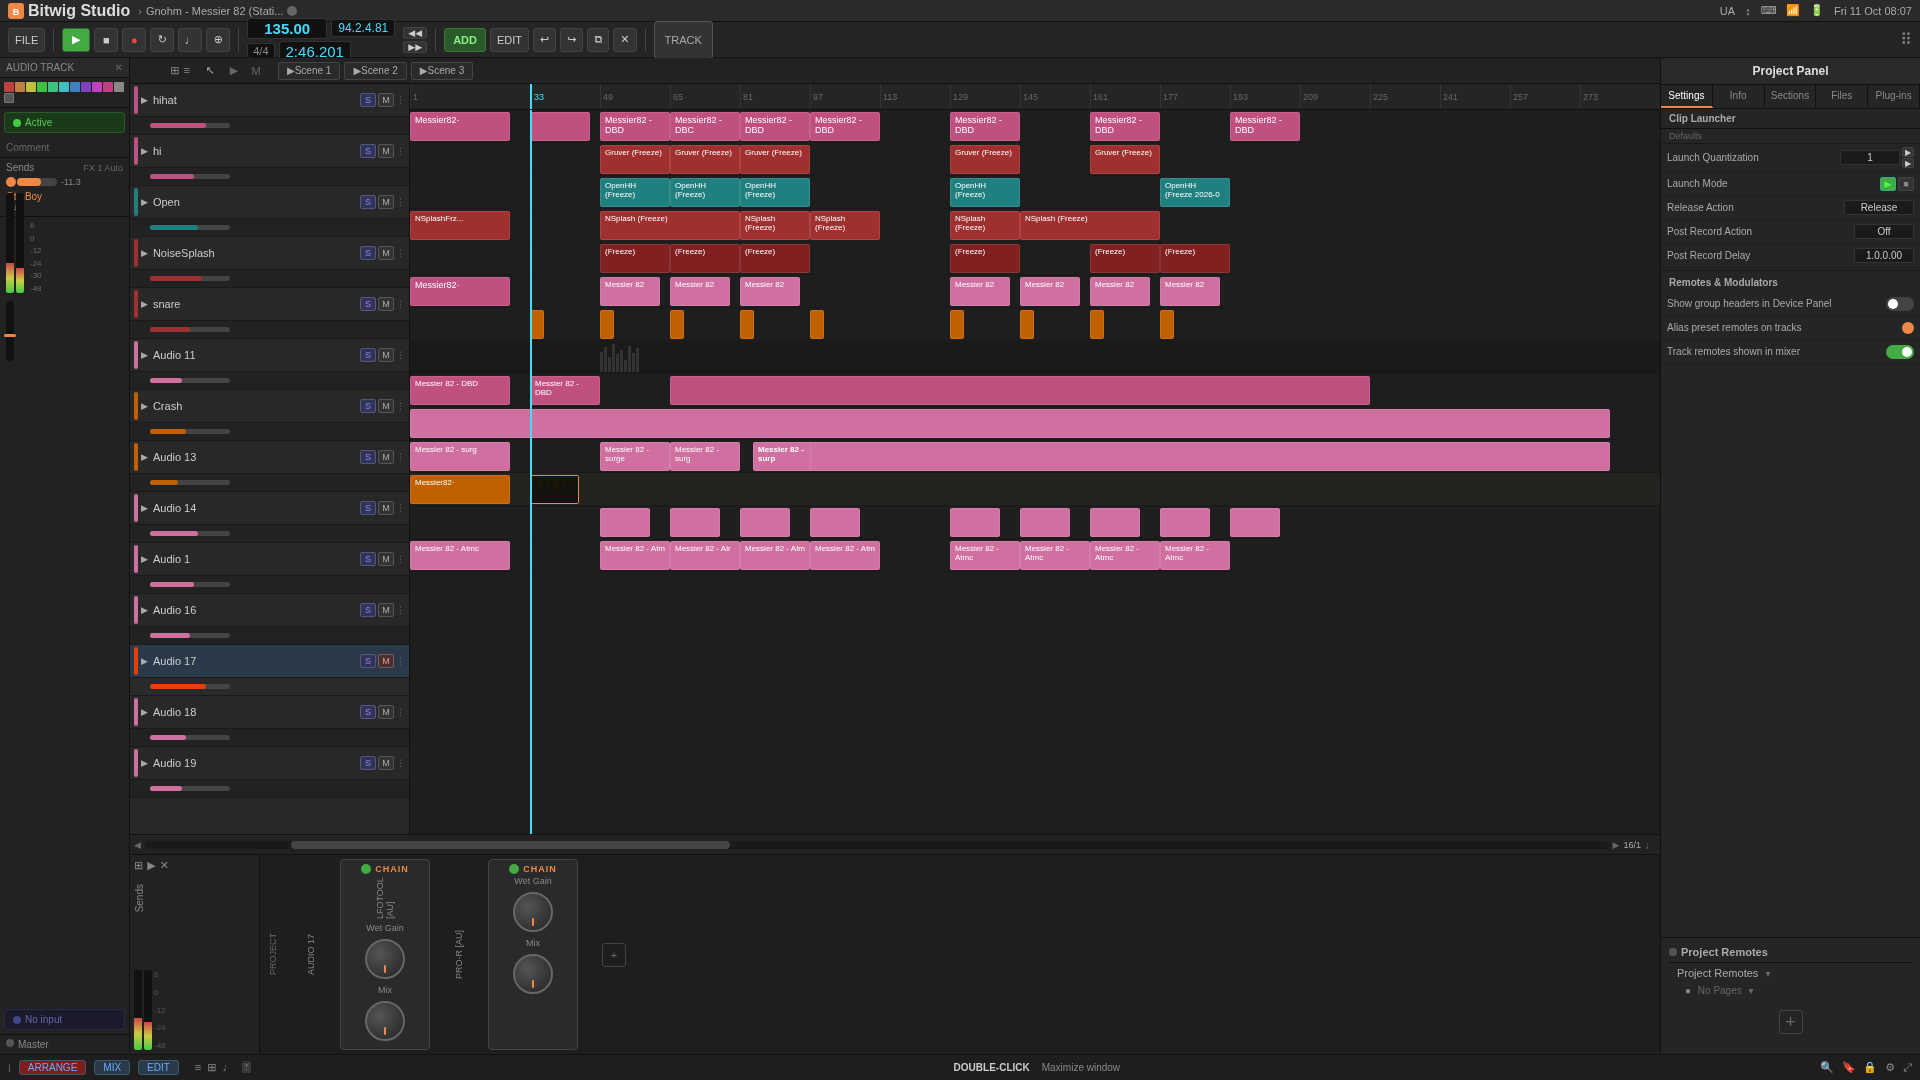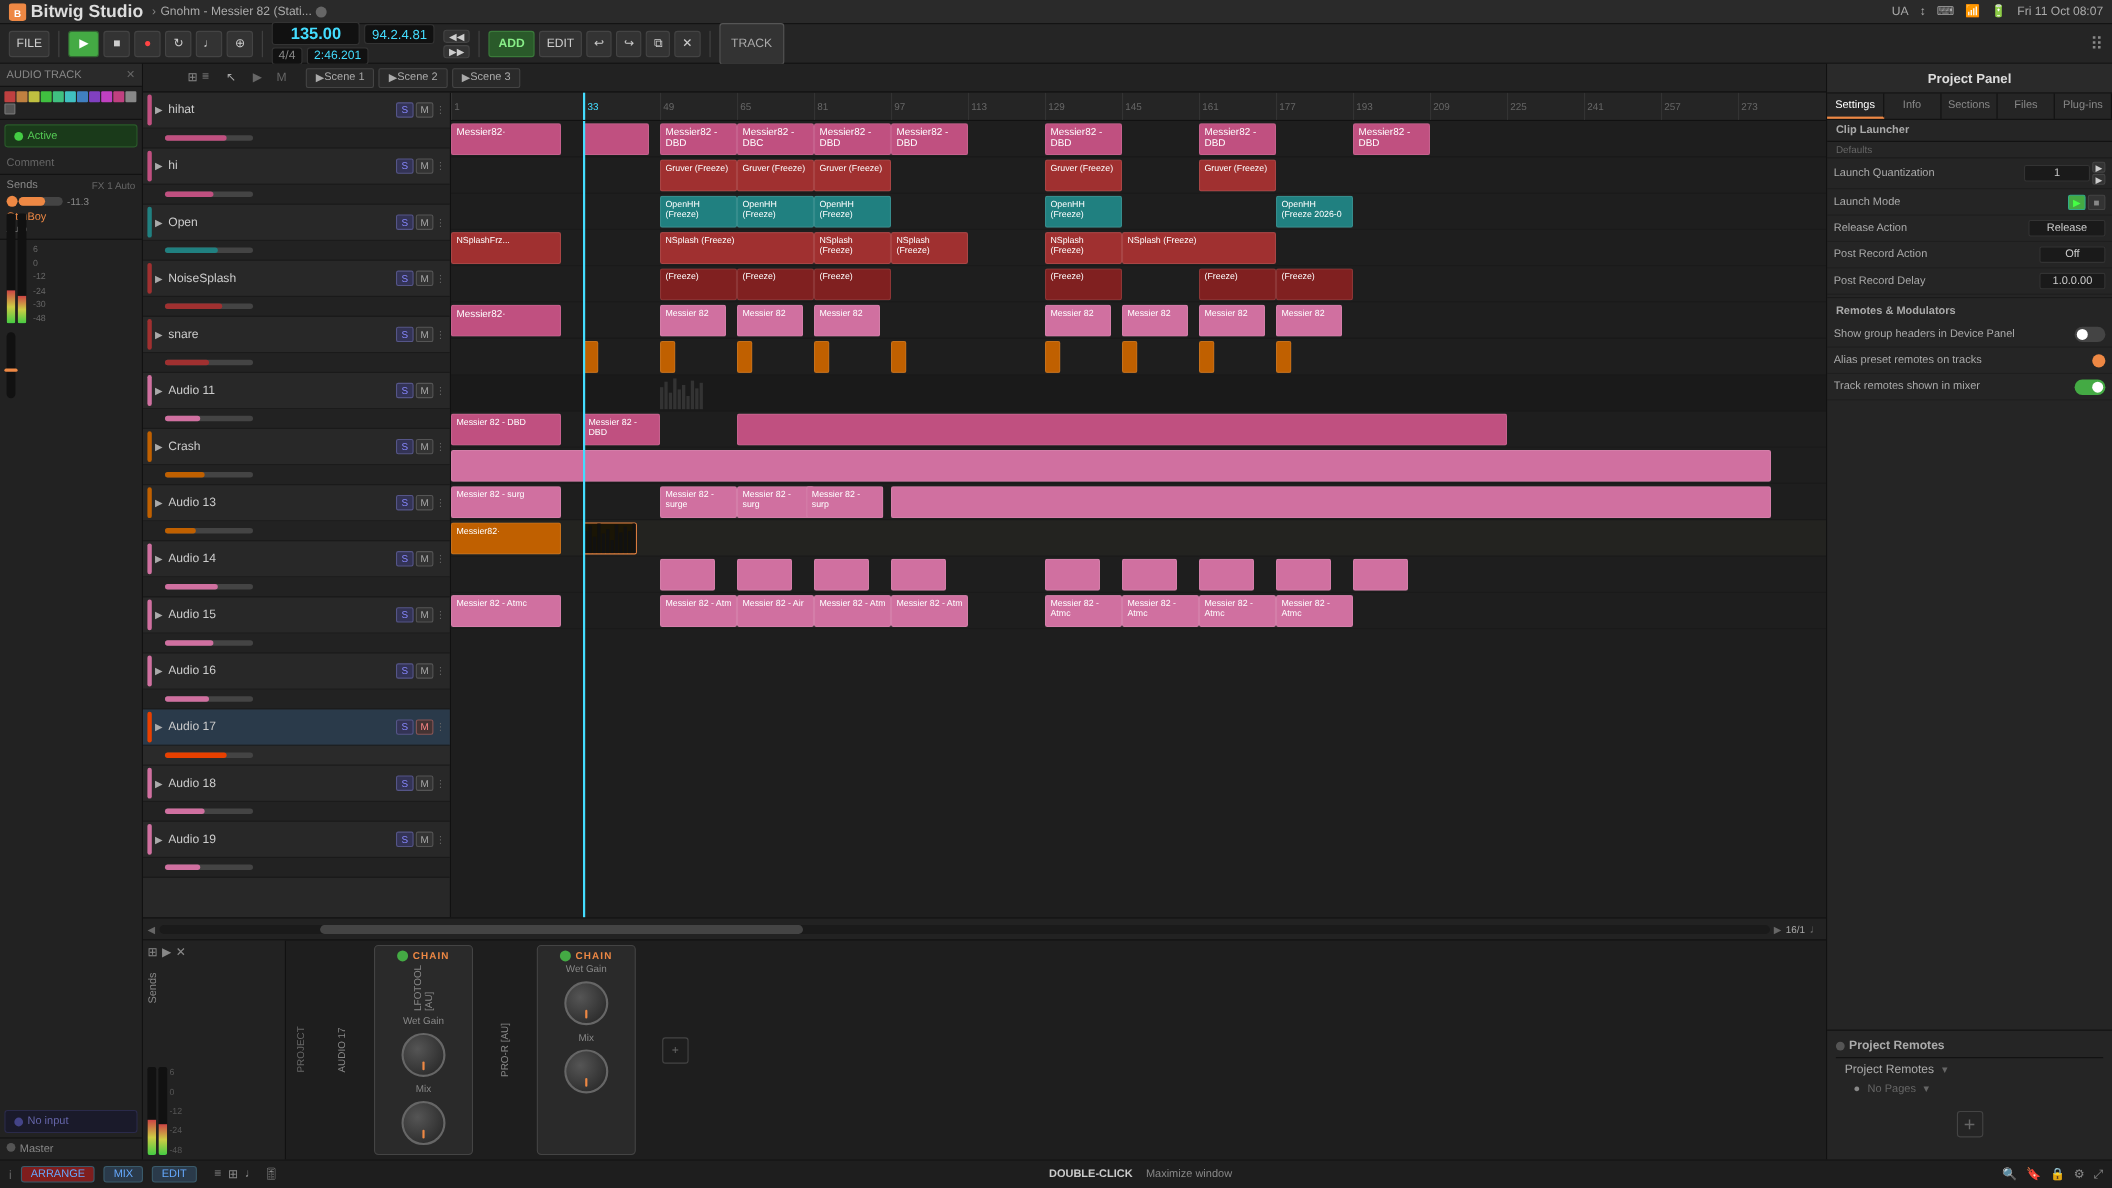--- a/index.html
+++ b/index.html
@@ -133,21 +133,21 @@
   <button class="btn" style="width:24px;justify-content:center;">♩</button>
   <button class="btn" style="width:24px;justify-content:center;">⊕</button>
   <div class="sep"></div>
   <div style="display:flex;flex-direction:column;gap:2px;">
     <div style="display:flex;align-items:center;gap:4px;">
       <span style="background:#111;border:1px solid #333;color:#4df;font-size:15px;font-weight:bold;padding:1px 8px;border-radius:3px;min-width:80px;text-align:center;">135.00</span>
       <span style="background:#111;border:1px solid #333;color:#4df;font-size:12px;padding:1px 6px;border-radius:3px;">94.2.4.81</span>
     </div>
     <div style="display:flex;align-items:center;gap:4px;">
       <span style="background:#111;border:1px solid #333;color:#888;font-size:11px;padding:1px 5px;border-radius:3px;">4/4</span>
-      <span style="background:#111;border:1px solid #333;color:#4df;font-size:11px;padding:1px 6px;border-radius:3px;">2:46.201</span>
+      <span style="background:#111;border:1px solid #333;color:#4df;font-size:15px;padding:1px 6px;border-radius:3px;">2:46.201</span>
     </div>
   </div>
   <div style="display:flex;flex-direction:column;gap:2px;margin-left:4px;">
     <button class="btn" style="height:12px;padding:0 4px;font-size:9px;">◀◀</button>
     <button class="btn" style="height:12px;padding:0 4px;font-size:9px;">▶▶</button>
   </div>
   <div class="sep"></div>
   <button class="add-btn">ADD</button>
   <button class="btn">EDIT</button>
   <button class="btn">↩</button>
@@ -408,21 +408,21 @@
         </div>
         <div style="height:18px;background:#222;padding-left:20px;display:flex;align-items:center;border-bottom:1px solid #1a1a1a;">
           <div style="width:80px;height:5px;background:#444;border-radius:3px;">
               <div style="width:60%;height:100%;background:#d070a0;border-radius:3px;"></div>
             </div>
         </div>
 
         <div class="track-row">
           <div class="track-color" style="background:#d070a0;"></div>
           <span style="font-size:9px;color:#aaa;margin-right:2px;">▶</span>
-          <span class="track-name">Audio 15</span>
+          <span class="track-name">Audio 1</span>
           <div class="track-btns">
             <span class="t-btn s">S</span>
             <span class="t-btn">M</span>
             <span style="font-size:9px;color:#666;">⋮</span>
           </div>
         </div>
         <div style="height:18px;background:#222;padding-left:20px;display:flex;align-items:center;border-bottom:1px solid #1a1a1a;">
           <div style="width:80px;height:5px;background:#444;border-radius:3px;">
               <div style="width:55%;height:100%;background:#d070a0;border-radius:3px;"></div>
             </div>
@@ -611,21 +611,21 @@
           </div>
 
           <div class="clip-track">
             <div class="clip light-pink" style="left:0px;width:1200px;font-size:8px;"></div>
           </div>
 
           <div class="clip-track">
             <div class="clip light-pink" style="left:0px;width:100px;font-size:8px;">Messier 82 - surg</div>
             <div class="clip light-pink" style="left:190px;width:70px;font-size:8px;">Messier 82 - surge</div>
             <div class="clip light-pink" style="left:260px;width:70px;font-size:8px;">Messier 82 - surg</div>
-            <div class="clip light-pink" style="left:323px;width:70px;font-size:8px;">Messier 82 - surp</div>
+            <div class="clip light-pink" style="left:343px;width:70px;font-size:8px;font-weight:bold;">Messier 82 - surp</div>
             <div class="clip light-pink" style="left:400px;width:800px;font-size:8px;"></div>
           </div>
 
           <div class="clip-track" style="background:#232320;">
             <div class="clip orange" style="left:0px;width:100px;font-size:8px;">Messier82·</div>
             <div style="position:absolute;left:120px;top:2px;height:29px;display:flex;gap:1px;align-items:flex-end;border:1px solid #e84;border-radius:2px;overflow:hidden;background:#1a1505;">
               <div style="width:3px;height:20px;background:#111;"></div>
               <div style="width:3px;height:25px;background:#111;"></div>
               <div style="width:3px;height:15px;background:#111;"></div>
               <div style="width:3px;height:28px;background:#111;"></div>

